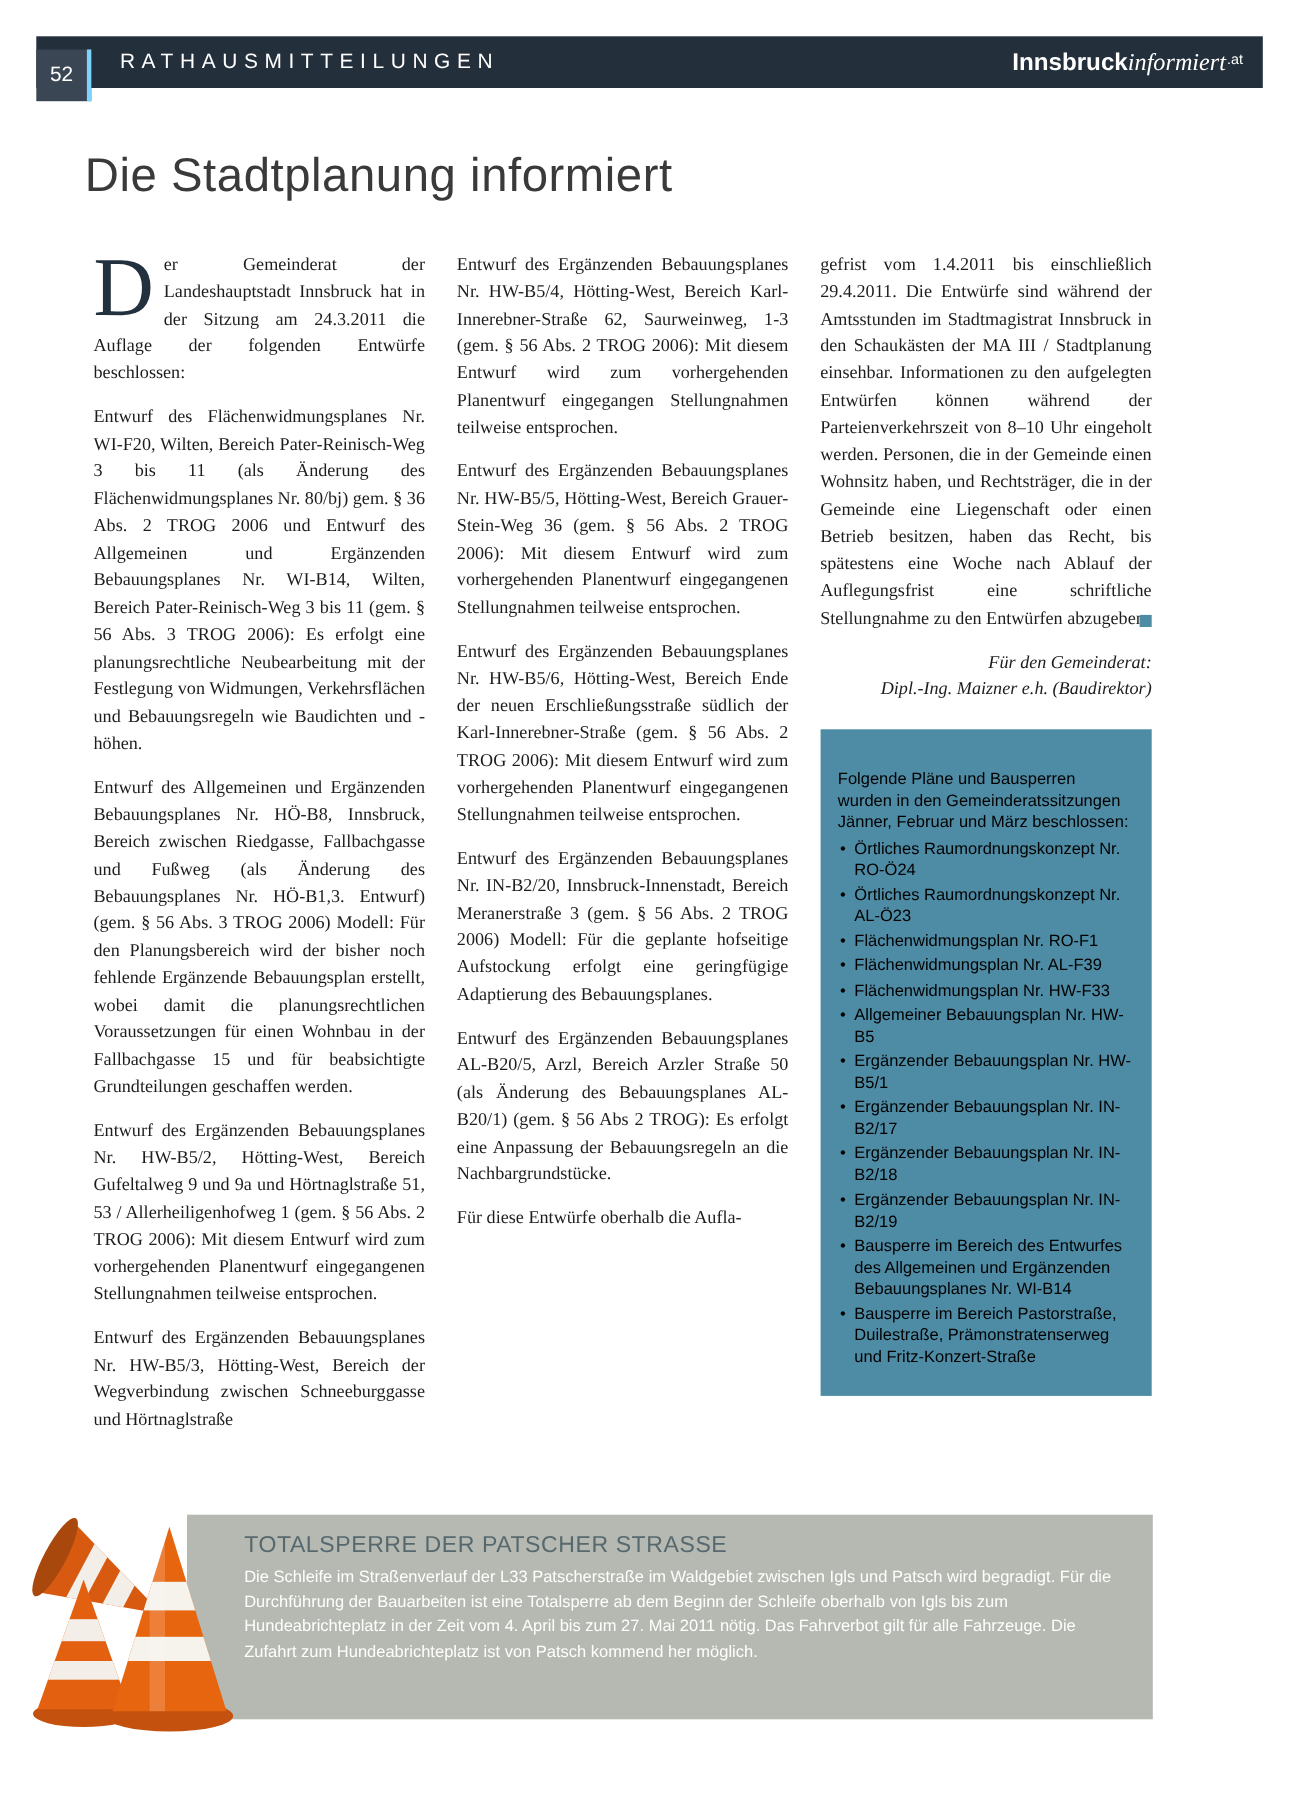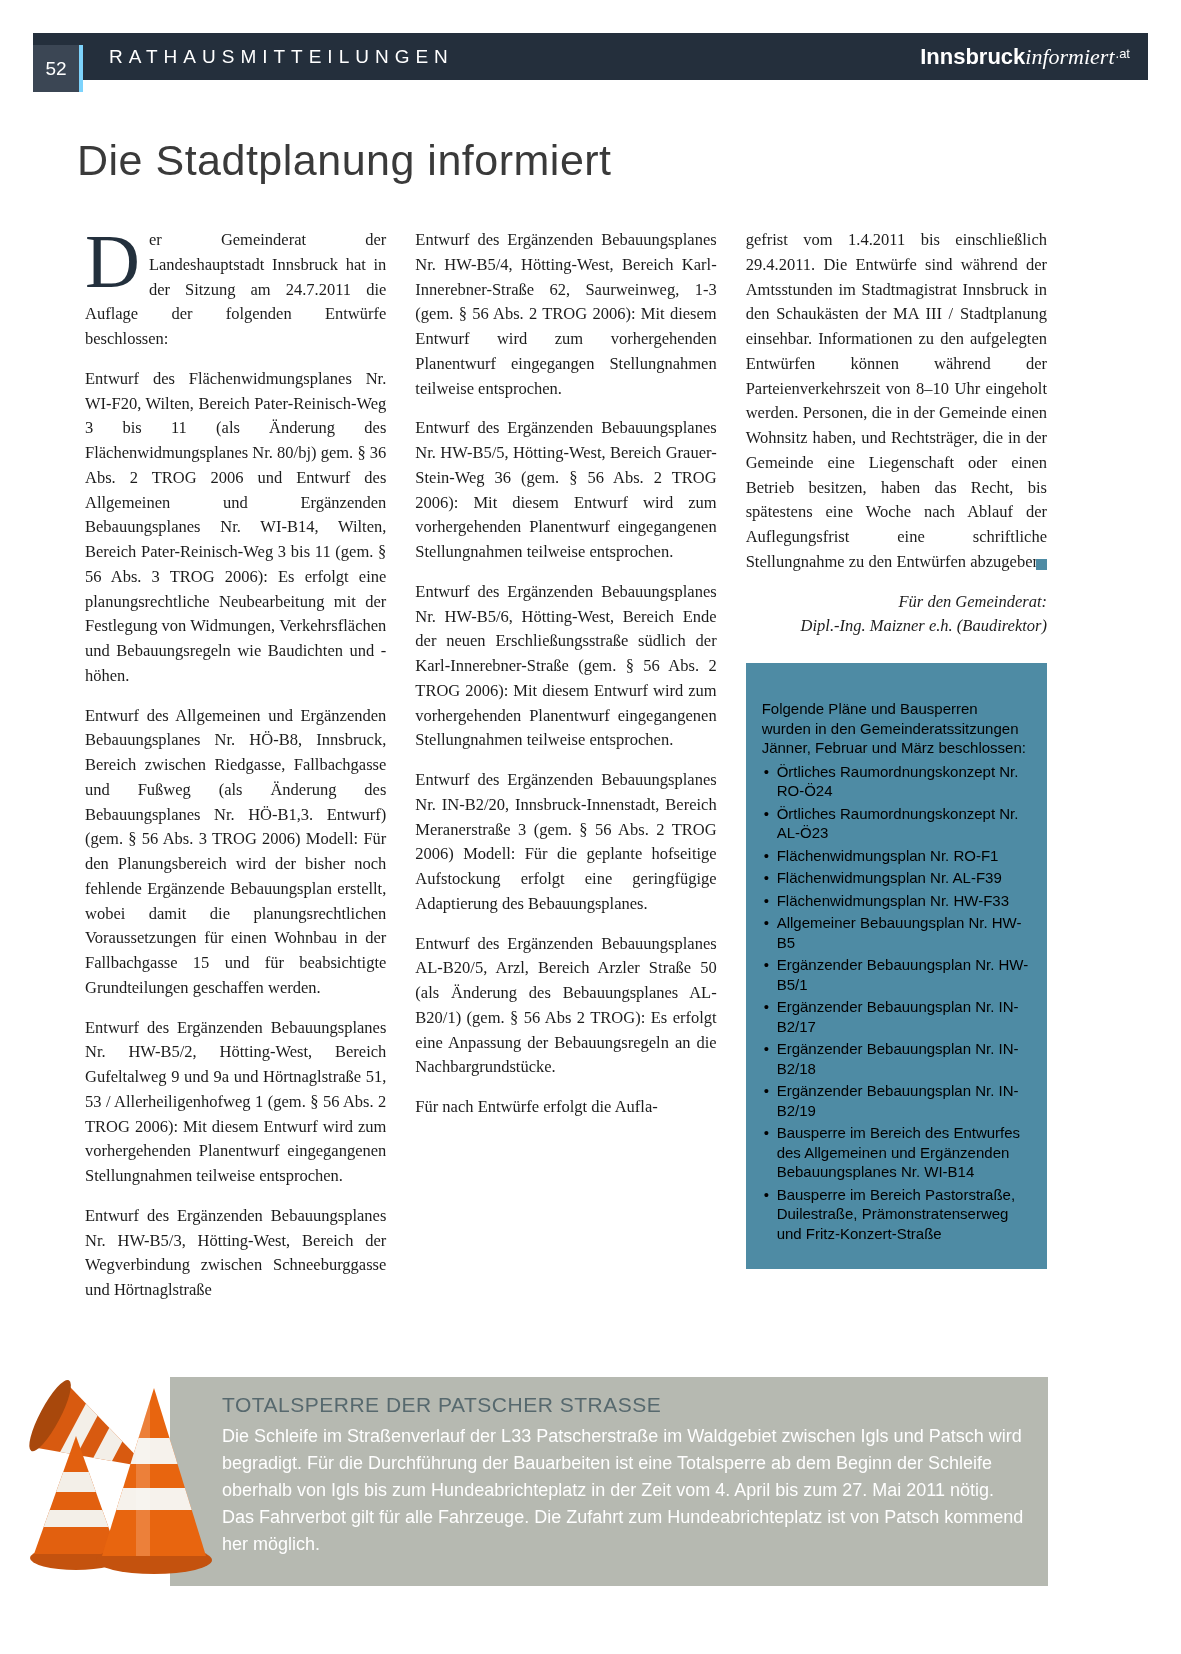--- a/index.html
+++ b/index.html
@@ -64,28 +64,28 @@
     font-family:"Liberation Sans", sans-serif; font-size:15px; line-height:1.3;
   }
   .infobox-intro { margin-bottom:4px; }
   .infobox-list { list-style:none; }
   .infobox-list li { position:relative; padding-left:15px; margin-top:3px; }
   .infobox-list li::before { content:"\2022"; position:absolute; left:2px; top:0; }
 
   
   .notice {
     position:absolute; left:170px; top:1377px; width:878px; min-height:186px;
-    background:#b6b9b1; padding:16px 22px 28px 52px;
+    background:#b6b9b1; padding:16px 22px 18px 52px;
     font-family:"Liberation Sans", sans-serif;
   }
   .notice-title {
     color:#57696e; font-size:21px; font-weight:400; letter-spacing:0.5px;
     margin-bottom:6px;
   }
-  .notice-body { color:#ffffff; font-size:18px; line-height:1.5; }
+  .notice-body { color:#ffffff; font-size:15px; line-height:1.5; }
 
   .cones { position:absolute; left:26px; top:1360px; width:200px; height:218px; z-index:5; }
 </style>
 </head>
 <body>
 
 <div class="header">
   <div class="pagenum-box">52</div>
   <div class="section-title">RATHAUSMITTEILUNGEN</div>
   <div class="brand">
@@ -93,34 +93,34 @@
       <span class="brand-light">informiert</span>
       <span class="brand-tld">.at</span>
   </div>
 </div>
 
 <h1 class="article-title">Die Stadtplanung informiert</h1>
 
 <div class="columns">
 
   <div class="col">
-    <p class="para"><span class="dropcap">D</span><span>er Gemeinderat der Landeshauptstadt Innsbruck hat in der Sitzung am 24.7.2011 die Auflage der folgenden Entwürfe beschlossen:</span></p>
+    <p class="para"><span class="dropcap">D</span><span>er Gemeinderat der Landeshauptstadt Innsbruck hat in der Sitzung am 24.3.2011 die Auflage der folgenden Entwürfe beschlossen:</span></p>
     <p class="para">Entwurf des Flächenwidmungsplanes Nr. WI-F20, Wilten, Bereich Pater-Reinisch-Weg 3 bis 11 (als Änderung des Flächenwidmungsplanes Nr. 80/bj) gem. § 36 Abs. 2 TROG 2006 und Entwurf des Allgemeinen und Ergänzenden Bebauungsplanes Nr. WI-B14, Wilten, Bereich Pater-Reinisch-Weg 3 bis 11 (gem. § 56 Abs. 3 TROG 2006): Es erfolgt eine planungsrechtliche Neubearbeitung mit der Festlegung von Widmungen, Verkehrsflächen und Bebauungsregeln wie Baudichten und -höhen.</p>
     <p class="para">Entwurf des Allgemeinen und Ergänzenden Bebauungsplanes Nr. HÖ-B8, Innsbruck, Bereich zwischen Riedgasse, Fallbachgasse und Fußweg (als Änderung des Bebauungsplanes Nr. HÖ-B1,3. Entwurf) (gem. § 56 Abs. 3 TROG 2006) Modell: Für den Planungsbereich wird der bisher noch fehlende Ergänzende Bebauungsplan erstellt, wobei damit die planungsrechtlichen Voraussetzungen für einen Wohnbau in der Fallbachgasse 15 und für beabsichtigte Grundteilungen geschaffen werden.</p>
     <p class="para">Entwurf des Ergänzenden Bebauungsplanes Nr. HW-B5/2, Hötting-West, Bereich Gufeltalweg 9 und 9a und Hörtnaglstraße 51, 53 / Allerheiligenhofweg 1 (gem. § 56 Abs. 2 TROG 2006): Mit diesem Entwurf wird zum vorhergehenden Planentwurf eingegangenen Stellungnahmen teilweise entsprochen.</p>
     <p class="para">Entwurf des Ergänzenden Bebauungsplanes Nr. HW-B5/3, Hötting-West, Bereich der Wegverbindung zwischen Schneeburggasse und Hörtnaglstraße</p>
   </div>
 
   <div class="col">
     <p class="para">Entwurf des Ergänzenden Bebauungsplanes Nr. HW-B5/4, Hötting-West, Bereich Karl-Innerebner-Straße 62, Saurweinweg, 1-3 (gem. § 56 Abs. 2 TROG 2006): Mit diesem Entwurf wird zum vorhergehenden Planentwurf eingegangen Stellungnahmen teilweise entsprochen.</p>
     <p class="para">Entwurf des Ergänzenden Bebauungsplanes Nr. HW-B5/5, Hötting-West, Bereich Grauer-Stein-Weg 36 (gem. § 56 Abs. 2 TROG 2006): Mit diesem Entwurf wird zum vorhergehenden Planentwurf eingegangenen Stellungnahmen teilweise entsprochen.</p>
     <p class="para">Entwurf des Ergänzenden Bebauungsplanes Nr. HW-B5/6, Hötting-West, Bereich Ende der neuen Erschließungsstraße südlich der Karl-Innerebner-Straße (gem. § 56 Abs. 2 TROG 2006): Mit diesem Entwurf wird zum vorhergehenden Planentwurf eingegangenen Stellungnahmen teilweise entsprochen.</p>
     <p class="para">Entwurf des Ergänzenden Bebauungsplanes Nr. IN-B2/20, Innsbruck-Innenstadt, Bereich Meranerstraße 3 (gem. § 56 Abs. 2 TROG 2006) Modell: Für die geplante hofseitige Aufstockung erfolgt eine geringfügige Adaptierung des Bebauungsplanes.</p>
     <p class="para">Entwurf des Ergänzenden Bebauungsplanes AL-B20/5, Arzl, Bereich Arzler Straße 50 (als Änderung des Bebauungsplanes AL-B20/1) (gem. § 56 Abs 2 TROG): Es erfolgt eine Anpassung der Bebauungsregeln an die Nachbargrundstücke.</p>
-    <p class="para">Für nach Entwürfe erfolgt die Aufla-</p>
+    <p class="para">Für diese Entwürfe oberhalb die Aufla-</p>
   </div>
 
   <div class="col">
     <p class="para last-para"><span>gefrist vom 1.4.2011 bis einschließlich 29.4.2011. Die Entwürfe sind während der Amtsstunden im Stadtmagistrat Innsbruck in den Schaukästen der MA III / Stadtplanung einsehbar. Informationen zu den aufgelegten Entwürfen können während der Parteienverkehrszeit von 8–10 Uhr eingeholt werden. Personen, die in der Gemeinde einen Wohnsitz haben, und Rechtsträger, die in der Gemeinde eine Liegenschaft oder einen Betrieb besitzen, haben das Recht, bis spätestens eine Woche nach Ablauf der Auflegungsfrist eine schriftliche Stellungnahme zu den Entwürfen abzugeben.</span><span class="end-marker"></span></p>
     <p class="signature">
       <span>Für den Gemeinderat:</span><br>
       <span>Dipl.-Ing. Maizner e.h. (Baudirektor)</span>
     </p>
 
     <div class="infobox">

